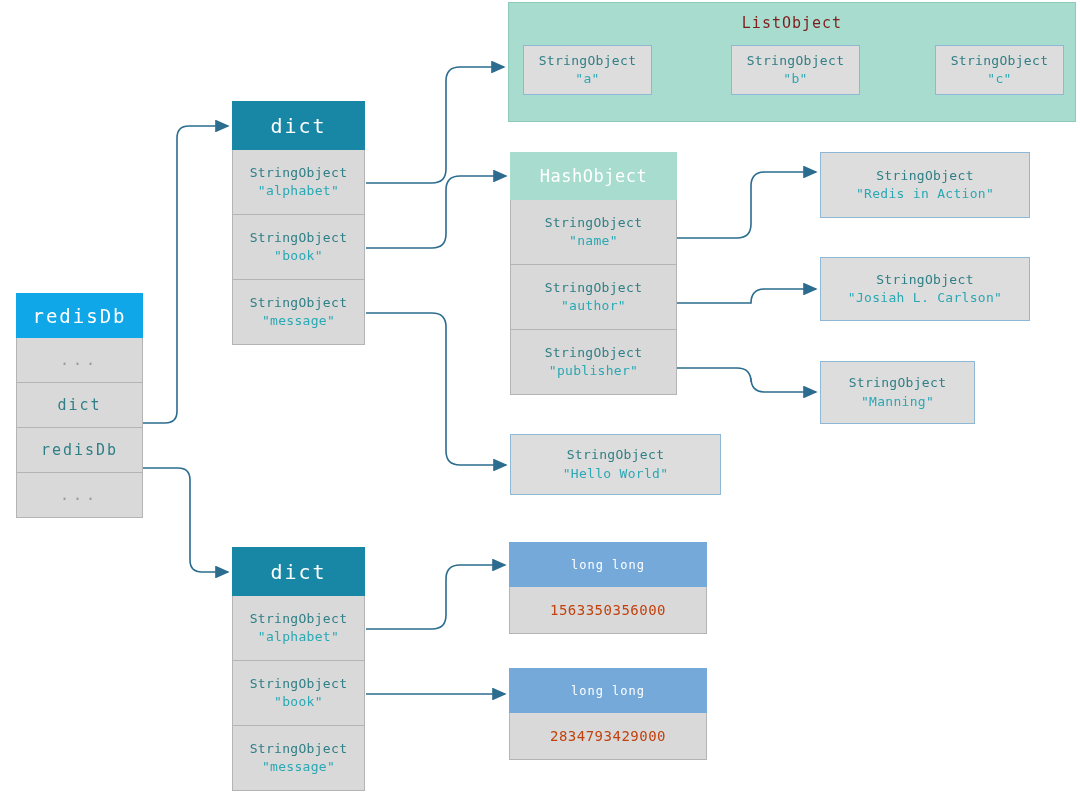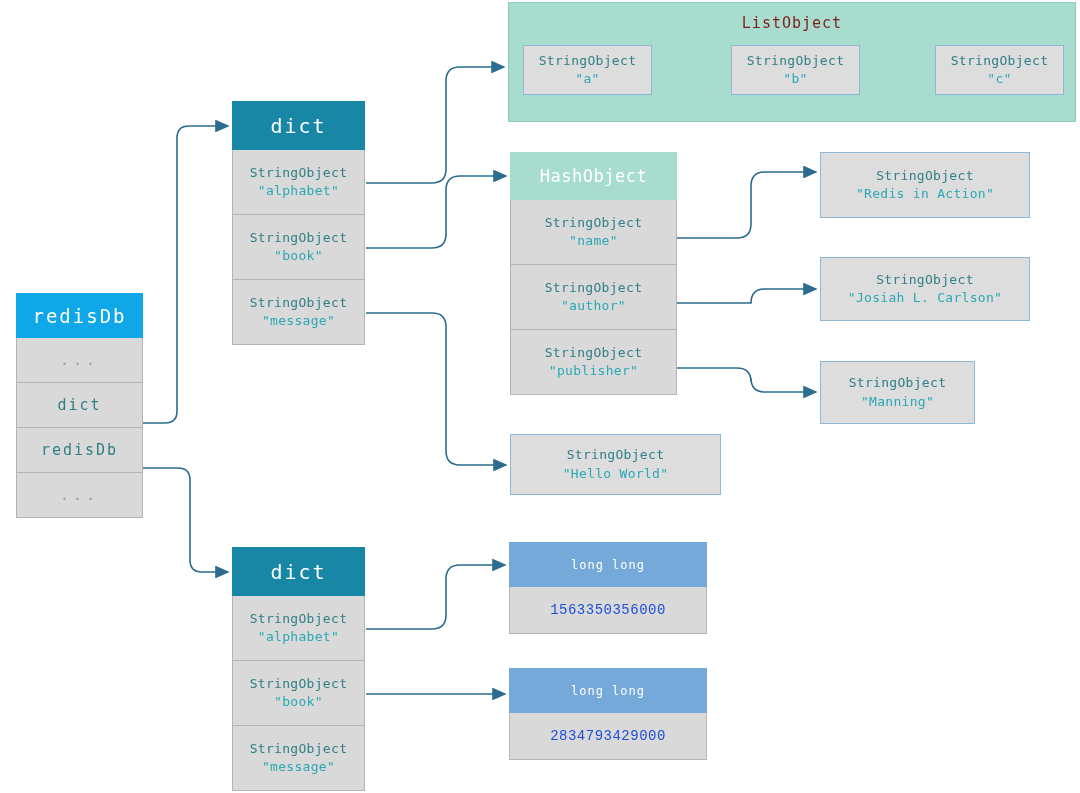--- a/index.html
+++ b/index.html
@@ -76,21 +76,21 @@
   #so-publisher{left:820px;top:361px;width:155px;height:63px;}
   #so-message{left:510px;top:434px;width:211px;height:61px;}
 
   
   .llbox{position:absolute;box-sizing:border-box;}
   .llbox .hdr{height:45px;background:#74a9da;font-size:12px;letter-spacing:1px;}
   .llbox .val{
     box-sizing:border-box;width:100%;height:47px;
     background:#d9d9d9;border:1px solid #b4b4b4;border-top:none;
     display:flex;align-items:center;justify-content:center;
-    color:#1d4ed8;font-size:14px;letter-spacing:.5px;font-family:Liberation Mono, monospace;
+    color:#c2410c;font-size:14px;letter-spacing:.5px;
   }
   #ll-1{left:509px;top:542px;width:198px;}
   #ll-2{left:509px;top:668px;width:198px;}
 </style>
 </head>
 <body>
 
 <div id="canvas">
 
   <svg class="wires" viewBox="0 0 1080 793" xmlns="http://www.w3.org/2000/svg">

